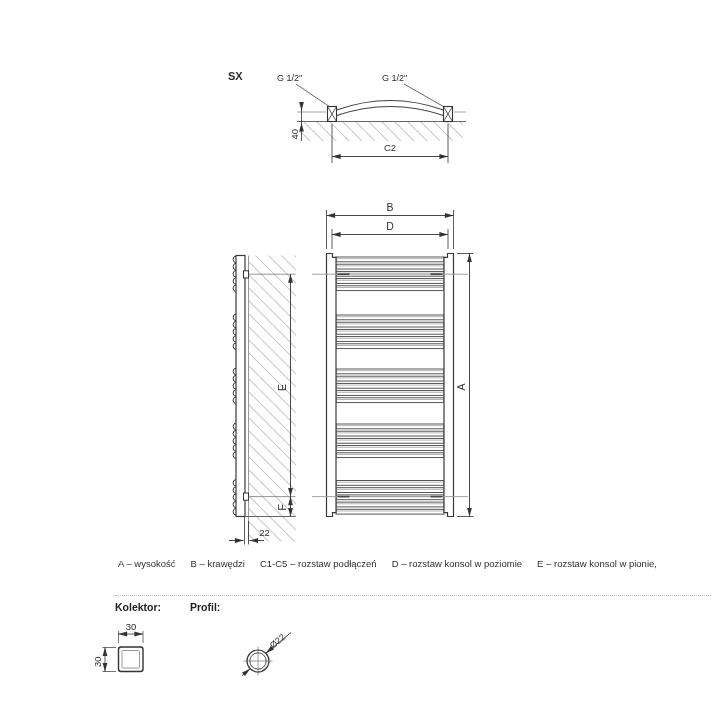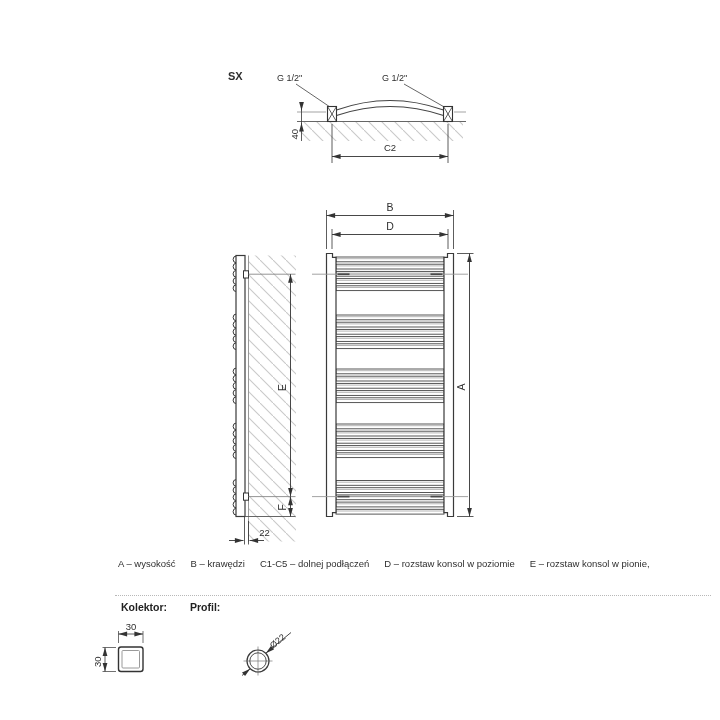--- a/index.html
+++ b/index.html
@@ -18,21 +18,21 @@
     font-size:9.5px;color:#2e2e2e;line-height:16px;
   }
   .legend .item{margin-right:15px;white-space:nowrap;margin-top:26px;}
   .separator{
     position:absolute;left:115px;top:595px;width:596px;height:0;
     border-top:1px dotted #b8b8b8;
   }
   .sec-label{
     position:absolute;top:601px;font-size:10.5px;font-weight:bold;color:#222;
   }
-  #kolektor-label{left:121px;}
+  #kolektor-label{left:115px;}
   #profil-label{left:190px;}
 </style>
 </head>
 <body>
 
 <svg id="drawing" width="720" height="720" viewBox="0 0 720 720">
   <defs>
     <marker id="arr" markerWidth="10" markerHeight="7" refX="9.4" refY="3.5" orient="auto-start-reverse" markerUnits="userSpaceOnUse">
       <path d="M0.8,1.1 L9.4,3.5 L0.8,5.9 Z" fill="#333"></path>
     </marker>
@@ -256,20 +256,20 @@
     <g>
       <line x1="242" y1="675.5" x2="250.2" y2="668.8" stroke="#333" stroke-width="0.9" marker-end="url(#arr)"></line>
       <line x1="291" y1="632.5" x2="265.8" y2="653.2" stroke="#333" stroke-width="0.9" marker-end="url(#arr)"></line>
       <text class="txt" font-size="9" transform="translate(273,649) rotate(-40)">Ø22</text>
     </g>
   </g>
 </svg>
 
 <div class="legend">
   <div>
-    <span class="item">A – wysokość</span><span class="item">B – krawędzi</span><span class="item">C1-C5 – dolnej podłączeń</span><span class="item">D – rozstaw konsol w poziomie</span><span class="item">E – rozstaw konsol w pionie,</span>
+    <span class="item">A – wysokość</span><span class="item">B – krawędzi</span><span class="item">C1-C5 – rozstaw podłączeń</span><span class="item">D – rozstaw konsol w poziomie</span><span class="item">E – rozstaw konsol w pionie,</span>
   </div>
 </div>
 
 <div class="separator"></div>
 
 <div class="sec-label" id="kolektor-label">Kolektor:</div>
 <div class="sec-label" id="profil-label">Profil:</div>
 
 </body></html>

